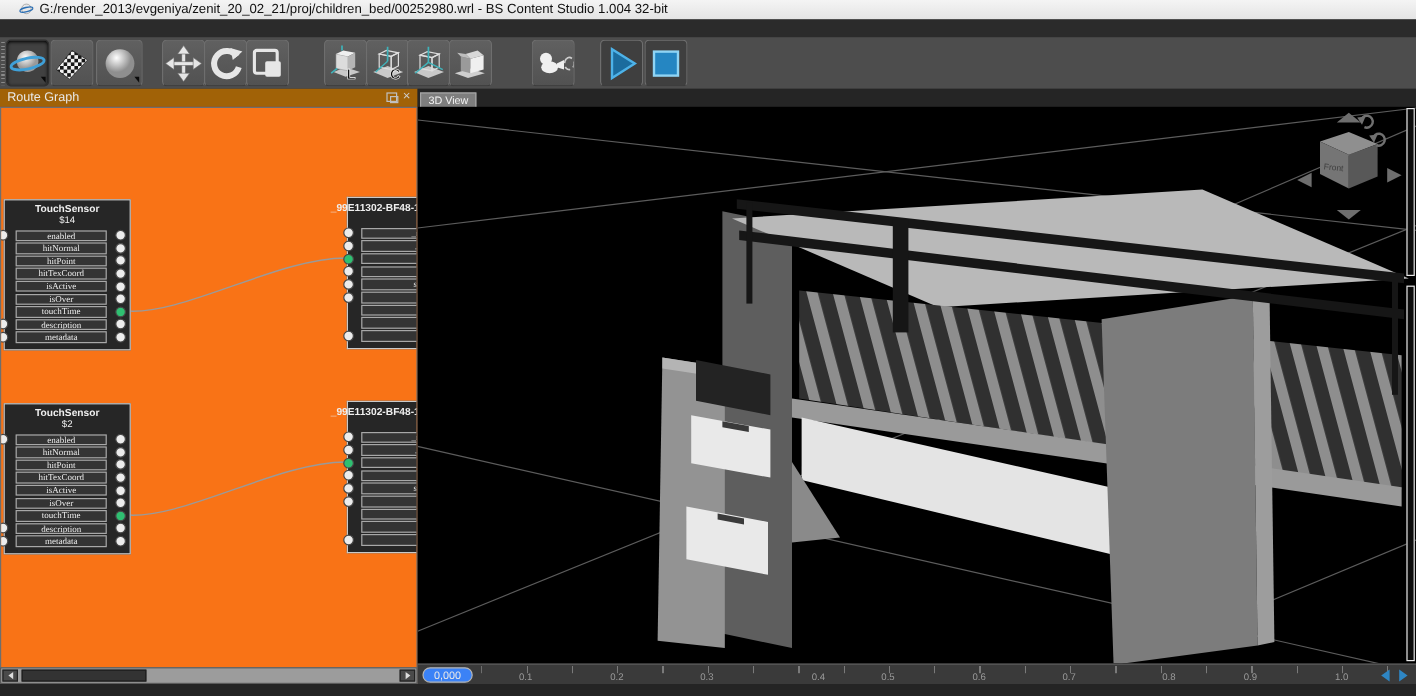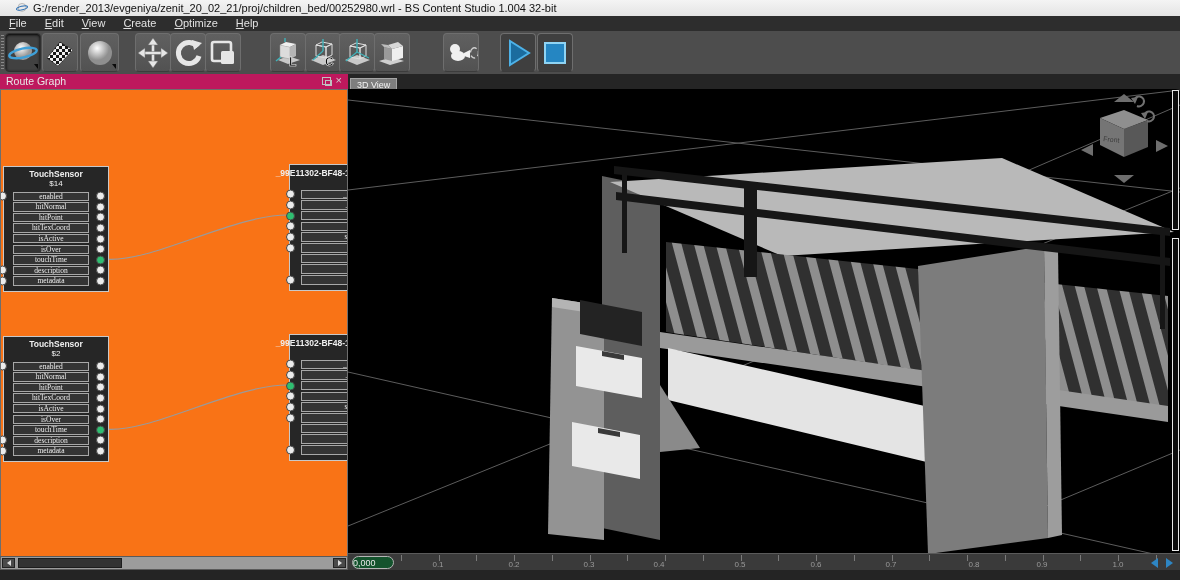--- a/index.html
+++ b/index.html
@@ -26,21 +26,21 @@
   .tbtn { position:absolute; top:2px; width:36px; height:39px; border-radius:4px;
     background:linear-gradient(#606060,#525252); border:1px solid #6e6e6e;
     border-bottom-color:#3c3c3c; display:flex; align-items:center; justify-content:center; }
   .tbtn.pressed { background:#414141; border-color:#2f2f2f; box-shadow:inset 0 1px 3px #000; }
   .tbtn.dark { background:#3f3f3f; }
   .dd { position:absolute; right:2px; bottom:2px; width:0; height:0;
     border-left:4px solid transparent; border-right:0 solid transparent; border-top:5px solid #0a0a0a; }
 
   
   .panel-header { position:absolute; left:0; top:74px; width:348px; height:15px;
-    background:#be185d; color:#e8e8e8; font-size:10.5px; line-height:15px; padding-left:6px; }
+    background:#a16207; color:#e8e8e8; font-size:10.5px; line-height:15px; padding-left:6px; }
   .panel-hicons { position:absolute; right:6px; top:1px; display:flex; gap:5px; align-items:center; }
   .float-glyph { width:9px; height:8px; border:1px solid #c0c0c0; position:relative; }
   .float-glyph::after { content:""; position:absolute; left:2px; top:2px; width:5px; height:4px; border:1px solid #c0c0c0; }
   .close-x { color:#cfcfcf; font-size:11px; line-height:11px; }
   .close-x::before { content:"×"; }
 
   .canvas { position:absolute; left:0; top:89px; width:348px; height:569px;
     background:#f97316; border:1px solid #6e6e6e; overflow:hidden; }
   .wires { position:absolute; left:0; top:0; }
 
@@ -80,22 +80,22 @@
   .tabstrip { position:absolute; left:348px; top:74px; width:832px; height:15px; background:#252525; }
   .tab3d { display:inline-block; margin-left:2px; padding:1px 6px; background:#7e7e7e;
     border:1px solid #a5a5a5; color:#f2f2f2; font-size:9px; line-height:11px; }
   .viewport { position:absolute; left:348px; top:89px; width:832px; height:464px; background:#000; overflow:hidden; }
   .vscroll { position:absolute; right:1px; width:7px; border:1px solid #e8e8e8; background:#0c0c0c; }
 
   
   .timeline { position:absolute; left:348px; top:553px; width:832px; height:17px;
     background:#3a3a3a; border-top:1px solid #5a5a5a; }
   .time-pill { position:absolute; left:4px; top:2px; width:42px; height:13px; border-radius:7px;
-    background:#14532d; border:1px solid #b5b5b5; color:#e8e8e8; font-size:9px;
-    text-align:left; line-height:12px; }
+    background:#3b82f6; border:1px solid #b5b5b5; color:#e8e8e8; font-size:9px;
+    text-align:center; line-height:12px; }
   .ruler { position:absolute; left:53px; top:1px; width:760px; height:6px;
     background:repeating-linear-gradient(90deg, #7a7a7a 0 1px, transparent 1px 37.75px); }
   .tick { position:absolute; top:6px; width:30px; margin-left:-15px; text-align:center;
     color:#9a9a9a; font-size:8px; }
   .tl-btn { position:absolute; top:3px; width:12px; height:11px; display:flex; align-items:center; justify-content:center; }
   .blue-l { width:0;height:0;border-top:5px solid transparent;border-bottom:5px solid transparent;border-right:7px solid #2e86c4; }
   .blue-r { width:0;height:0;border-top:5px solid transparent;border-bottom:5px solid transparent;border-left:7px solid #2e86c4; }
 
   .bottomstrip { position:absolute; left:0; top:570px; width:1180px; height:10px; background:#242424; }
 </style>
@@ -105,28 +105,20 @@
 <div class="app">
 
   <div class="titlebar">
     <svg width="12" height="12" viewBox="0 0 12 12">
       <circle cx="6" cy="5.4" r="4" fill="#e8e8e8" stroke="#888" stroke-width="0.5"></circle>
       <ellipse cx="6" cy="6" rx="5.6" ry="1.8" fill="none" stroke="#2b6fb4" stroke-width="1.1" transform="rotate(-14 6 6)"></ellipse>
     </svg>
     <span class="title-text">G:/render_2013/evgeniya/zenit_20_02_21/proj/children_bed/00252980.wrl - BS Content Studio 1.004 32-bit</span>
   </div>
 
-  <div class="menubar">
-    <span class="menu-item">File</span>
-    <span class="menu-item">Edit</span>
-    <span class="menu-item">View</span>
-    <span class="menu-item">Create</span>
-    <span class="menu-item">Optimize</span>
-    <span class="menu-item">Help</span>
-  </div>
 
   <div class="toolbar">
     <div class="grip"></div>
 
     <div class="tbtn pressed" style="left:5px">
       <svg width="32" height="32" viewBox="0 0 32 32">
         <defs>
             <radialGradient id="g1" cx="40%" cy="32%">
               <stop offset="0" stop-color="#fff"></stop>
               <stop offset="1" stop-color="#9a9a9a"></stop>
@@ -525,21 +517,21 @@
     <div class="vscroll" style="top:1px;height:140px"></div>
     <div class="vscroll" style="top:149px;height:313px"></div>
   </div>
 
   <div class="timeline">
     <div class="time-pill">0,000</div>
     <div class="ruler"></div>
     <span class="tick" style="left:90px">0.1</span>
     <span class="tick" style="left:166px">0.2</span>
     <span class="tick" style="left:241px">0.3</span>
-    <span class="tick" style="left:311px">0.4</span>
+    <span class="tick" style="left:334px">0.4</span>
     <span class="tick" style="left:392px">0.5</span>
     <span class="tick" style="left:468px">0.6</span>
     <span class="tick" style="left:543px">0.7</span>
     <span class="tick" style="left:626px">0.8</span>
     <span class="tick" style="left:694px">0.9</span>
     <span class="tick" style="left:770px">1.0</span>
     <span class="tl-btn" style="left:800px">
         <span class="blue-l"></span>
       </span>
     <span class="tl-btn" style="left:815px">

